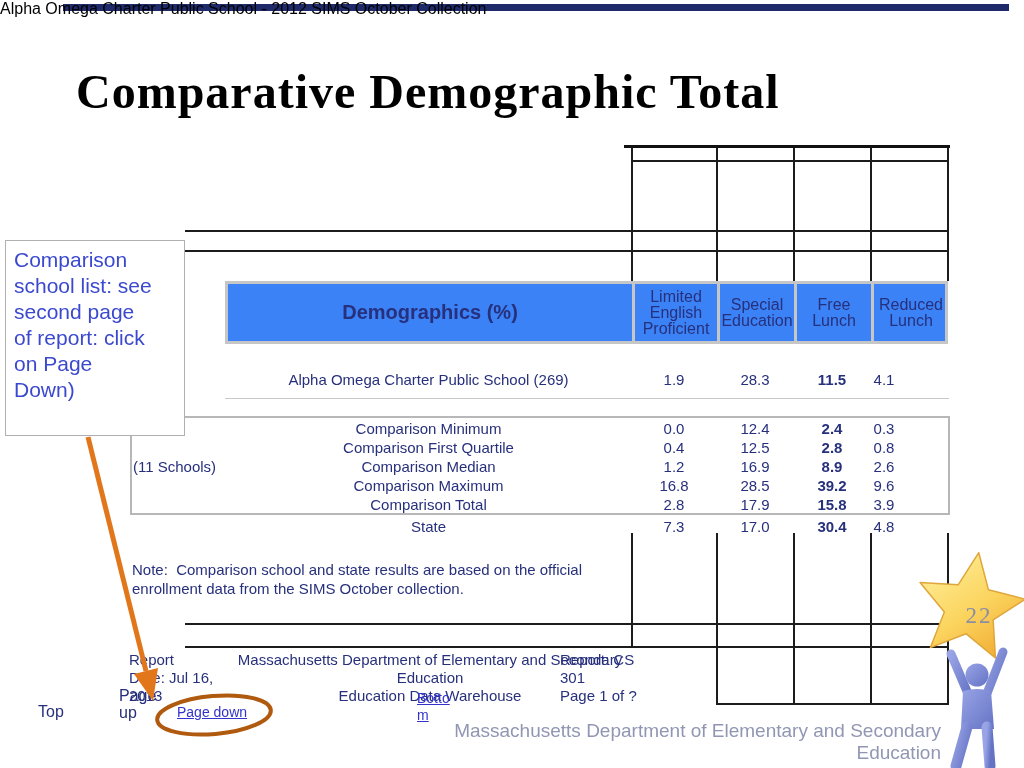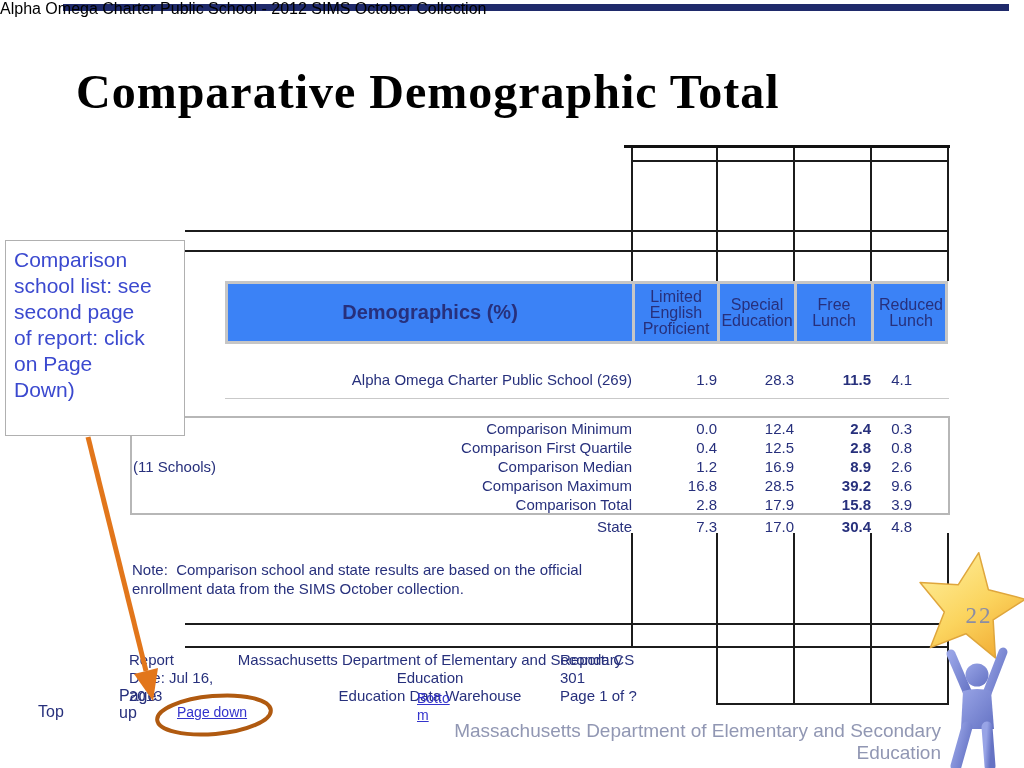--- a/index.html
+++ b/index.html
@@ -30,21 +30,21 @@
   .hdr-band{left:225px;top:281px;width:723px;height:63px;border:3px solid #c6c6c6;
     background:#3b82f6;box-sizing:border-box;}
   .hdr-div{position:absolute;top:0;bottom:0;width:3px;background:#c6c6c6;}
   .hdr-cell{position:absolute;top:0;bottom:0;display:flex;align-items:center;
     justify-content:center;text-align:center;color:#27307c;font-size:16px;line-height:16px;}
   .hdr-label{position:absolute;left:0;top:0;bottom:0;width:404px;display:flex;
     align-items:center;justify-content:center;color:#27307c;font-weight:700;font-size:20px;}
 
   
   .cell{position:absolute;height:20px;line-height:20px;font-size:15px;color:#27307c;
-    text-align:right;}
+    text-align:center;}
   .lbl{left:225px;width:407px;}
   .c1{left:631px;width:86px;}
   .c2{left:716px;width:78px;}
   .c3{left:793px;width:78px;font-weight:bold;}
   .c4{left:856px;width:56px;}
   .grp{left:133px;width:92px;text-align:left;}
 
   
   .comp-box{left:130px;top:416px;width:820px;height:99px;border:2px solid #b7b7b7;
     box-sizing:border-box;background:transparent;}

